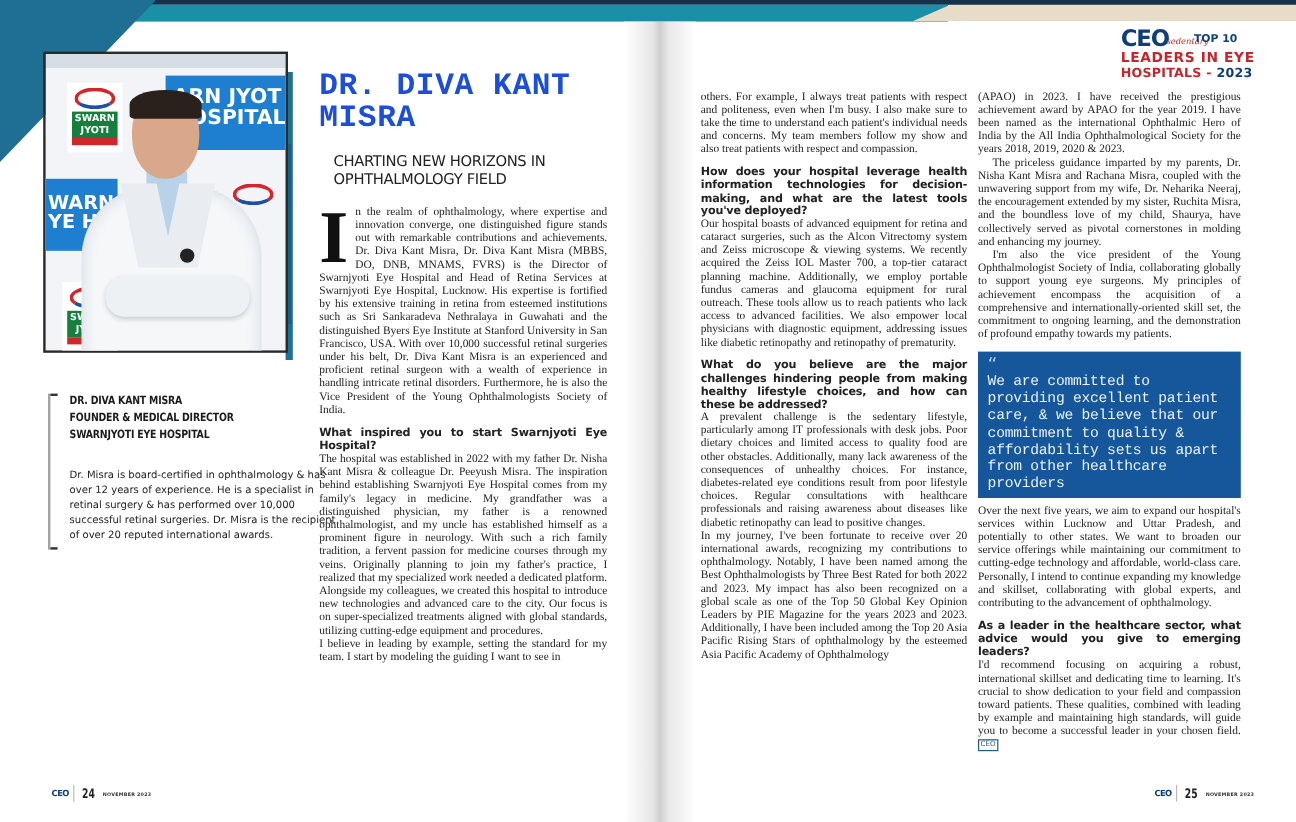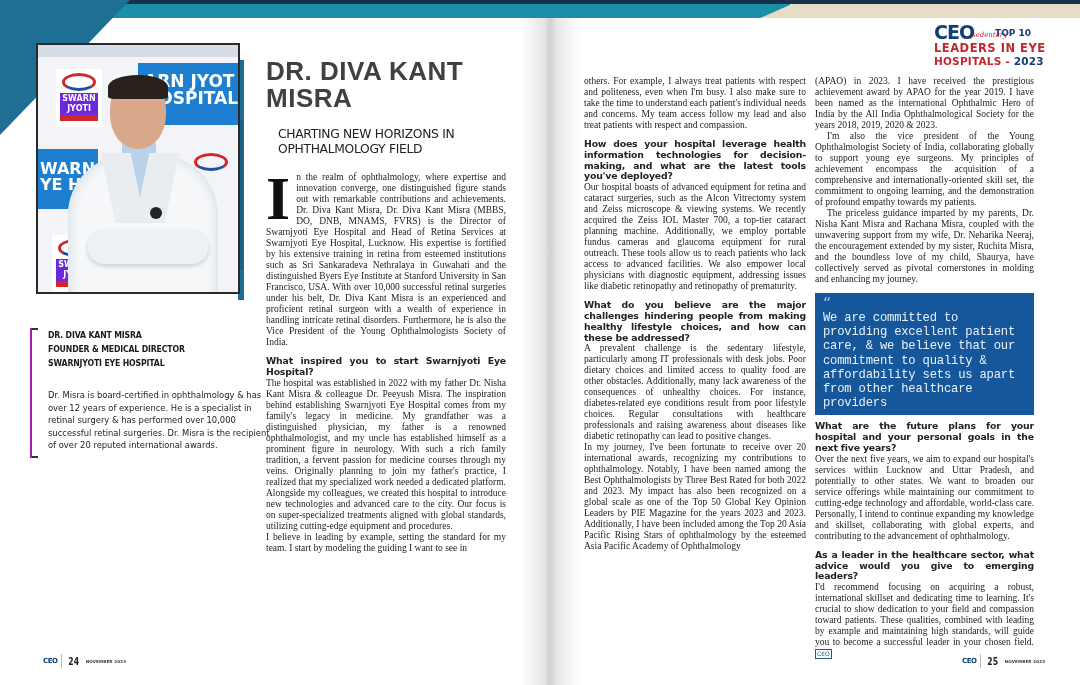--- a/index.html
+++ b/index.html
@@ -20,40 +20,40 @@
 
   
   .photo { position: absolute; left: 36px; top: 43px; width: 204px; height: 251px; border: 2px solid #2a2a2a;
     background: linear-gradient(#d7dde4 0 12px, #f2f4f7 12px); overflow: hidden; }
   .photo-frame-accent { position: absolute; left: 238px; top: 60px; width: 6px; height: 240px; background: #1f6f95; }
   .banner-blue { position: absolute; background: #1e7fd0; color: #fff; font-family: "DejaVu Sans", sans-serif; font-weight: bold; line-height: 1; }
   .banner-top { left: 100px; top: 18px; width: 110px; height: 62px; font-size: 17px; padding: 10px 0 0 6px; }
   .banner-mid { left: 0; top: 104px; width: 60px; height: 60px; font-size: 16px; padding: 12px 0 0 2px; }
   .logo-tile { position: absolute; width: 46px; height: 58px; background: #fff; }
   .logo-eye { position: absolute; left: 6px; top: 4px; width: 34px; height: 18px; border: 3px solid #d3262b; border-bottom-color: #1d4fa3; border-radius: 50%; }
-  .logo-text { position: absolute; left: 4px; top: 24px; width: 38px; background: #6d28d9; color: #fff; font-family: "DejaVu Sans", sans-serif; font-weight: bold; font-size: 8px; text-align: center; line-height: 10px; padding: 1px 0; }
+  .logo-text { position: absolute; left: 4px; top: 24px; width: 38px; background: #15803d; color: #fff; font-family: "DejaVu Sans", sans-serif; font-weight: bold; font-size: 8px; text-align: center; line-height: 10px; padding: 1px 0; }
   .logo-strip { position: absolute; left: 4px; top: 46px; width: 38px; height: 6px; background: #d3262b; }
   .person-head { position: absolute; left: 72px; top: 32px; width: 56px; height: 72px; background: #d9a88a; border-radius: 45% 45% 48% 48%; }
   .person-hair { position: absolute; left: 70px; top: 30px; width: 60px; height: 24px; background: #2b211c; border-radius: 50% 50% 10% 10%; }
   .person-shirt { position: absolute; left: 84px; top: 98px; width: 34px; height: 60px; background: #b8d2ea; }
   .person-coat { position: absolute; left: 30px; top: 110px; width: 150px; height: 150px; background: #f5f7f9; border-radius: 40% 40% 0 0; box-shadow: inset 0 0 12px #cfd6de; }
   .person-collar-l { position: absolute; left: 70px; top: 108px; width: 30px; height: 70px; background: #e9edf1; transform: skewX(12deg); }
   .person-collar-r { position: absolute; left: 104px; top: 108px; width: 30px; height: 70px; background: #e9edf1; transform: skewX(-12deg); }
   .person-arms { position: absolute; left: 50px; top: 185px; width: 120px; height: 34px; background: #eef1f4; border-radius: 16px; box-shadow: 0 2px 4px #c7cdd4; }
   .person-mic { position: absolute; left: 112px; top: 162px; width: 12px; height: 12px; background: #222; border-radius: 50%; }
 
   
-  .bio { position: absolute; left: 30px; top: 328px; width: 220px; height: 130px; border-left: 2px solid #a21caf; }
+  .bio { position: absolute; left: 40px; top: 328px; width: 220px; height: 130px; border-left: 2px solid #a3a3a3; }
   .bio-bracket-top, .bio-bracket-bot { position: absolute; left: 0; width: 6px; height: 2px; background: #333; }
   .bio-bracket-top { top: 0; } .bio-bracket-bot { bottom: 0; }
   .bio-name { position: absolute; left: 16px; top: 0; font-family: "DejaVu Sans", sans-serif; font-weight: bold; font-size: 9.5px; line-height: 14px; letter-spacing: -0.2px; transform: scaleX(0.82); transform-origin: left; white-space: nowrap; color: #1a1a1a; }
   .bio-text { position: absolute; left: 16px; top: 61px; width: 232px; font-family: "DejaVu Sans", sans-serif; font-size: 8.4px; line-height: 12.6px; color: #222; }
 
   
-  .title { position: absolute; left: 266px; top: 58px; font-family: Liberation Sans, sans-serif; font-weight: 900; font-size: 26px; line-height: 27px; color: #404040; letter-spacing: 0.5px; }
+  .title { position: absolute; left: 266px; top: 58px; font-family: Liberation Mono, monospace; font-weight: 900; font-size: 26px; line-height: 27px; color: #1d4ed8; letter-spacing: 0.5px; }
   .subtitle { position: absolute; left: 278px; top: 127px; font-family: "DejaVu Sans", sans-serif; font-size: 12.3px; line-height: 15px; color: #222; letter-spacing: -0.3px; }
   .title-rule { position: absolute; left: 240px; top: 120px; width: 3px; height: 150px; background: #1b5f86; }
 
   
   .col { position: absolute; font-family: "Liberation Serif", serif; font-size: 9.5px; line-height: 11px; color: #222; text-align: justify; }
   .col p { margin: 0; }
   .col p.indent { text-indent: 12px; }
   .col h3 { font-family: "DejaVu Sans", sans-serif; font-weight: bold; font-size: 9.3px; line-height: 10.8px; color: #222; margin-top: 8px; text-align: justify; letter-spacing: -0.15px; }
   .col1 { left: 266px; top: 172px; width: 240px; }
   .col2 { left: 584px; top: 76px; width: 222px; }
@@ -147,37 +147,36 @@
   </div>
 
   <div class="col col1">
     <p><span class="dropcap">I</span><span>n the realm of ophthalmology, where expertise and innovation converge, one distinguished figure stands out with remarkable contributions and achievements. Dr. Diva Kant Misra, Dr. Diva Kant Misra (MBBS, DO, DNB, MNAMS, FVRS) is the Director of Swarnjyoti Eye Hospital and Head of Retina Services at Swarnjyoti Eye Hospital, Lucknow. His expertise is fortified by his extensive training in retina from esteemed institutions such as Sri Sankaradeva Nethralaya in Guwahati and the distinguished Byers Eye Institute at Stanford University in San Francisco, USA. With over 10,000 successful retinal surgeries under his belt, Dr. Diva Kant Misra is an experienced and proficient retinal surgeon with a wealth of experience in handling intricate retinal disorders. Furthermore, he is also the Vice President of the Young Ophthalmologists Society of India.</span></p>
     <h3>What inspired you to start Swarnjyoti Eye Hospital?</h3>
     <p>The hospital was established in 2022 with my father Dr. Nisha Kant Misra &amp; colleague Dr. Peeyush Misra. The inspiration behind establishing Swarnjyoti Eye Hospital comes from my family's legacy in medicine. My grandfather was a distinguished physician, my father is a renowned ophthalmologist, and my uncle has established himself as a prominent figure in neurology. With such a rich family tradition, a fervent passion for medicine courses through my veins. Originally planning to join my father's practice, I realized that my specialized work needed a dedicated platform. Alongside my colleagues, we created this hospital to introduce new technologies and advanced care to the city. Our focus is on super-specialized treatments aligned with global standards, utilizing cutting-edge equipment and procedures.</p>
     <p>I believe in leading by example, setting the standard for my team. I start by modeling the guiding I want to see in</p>
   </div>
 
   <div class="col col2">
-    <p>others. For example, I always treat patients with respect and politeness, even when I'm busy. I also make sure to take the time to understand each patient's individual needs and concerns. My team access follow my lead and also treat patients with respect and compassion.</p>
+    <p>others. For example, I always treat patients with respect and politeness, even when I'm busy. I also make sure to take the time to understand each patient's individual needs and concerns. My team members follow my show and also treat patients with respect and compassion.</p>
     <h3>How does your hospital leverage health information technologies for decision-making, and what are the latest tools you've deployed?</h3>
     <p>Our hospital boasts of advanced equipment for retina and cataract surgeries, such as the Alcon Vitrectomy system and Zeiss microscope &amp; viewing systems. We recently acquired the Zeiss IOL Master 700, a top-tier cataract planning machine. Additionally, we employ portable fundus cameras and glaucoma equipment for rural outreach. These tools allow us to reach patients who lack access to advanced facilities. We also empower local physicians with diagnostic equipment, addressing issues like diabetic retinopathy and retinopathy of prematurity.</p>
     <h3>What do you believe are the major challenges hindering people from making healthy lifestyle choices, and how can these be addressed?</h3>
     <p>A prevalent challenge is the sedentary lifestyle, particularly among IT professionals with desk jobs. Poor dietary choices and limited access to quality food are other obstacles. Additionally, many lack awareness of the consequences of unhealthy choices. For instance, diabetes-related eye conditions result from poor lifestyle choices. Regular consultations with healthcare professionals and raising awareness about diseases like diabetic retinopathy can lead to positive changes.</p>
     <p>In my journey, I've been fortunate to receive over 20 international awards, recognizing my contributions to ophthalmology. Notably, I have been named among the Best Ophthalmologists by Three Best Rated for both 2022 and 2023. My impact has also been recognized on a global scale as one of the Top 50 Global Key Opinion Leaders by PIE Magazine for the years 2023 and 2023. Additionally, I have been included among the Top 20 Asia Pacific Rising Stars of ophthalmology by the esteemed Asia Pacific Academy of Ophthalmology</p>
   </div>
 
   <div class="col col3">
     <p>(APAO) in 2023. I have received the prestigious achievement award by APAO for the year 2019. I have been named as the international Ophthalmic Hero of India by the All India Ophthalmological Society for the years 2018, 2019, 2020 &amp; 2023.</p>
+    <p class="indent">The priceless guidance imparted by my parents, Dr. Nisha Kant Misra and Rachana Misra, coupled with the unwavering support from my wife, Dr. Neharika Neeraj, the encouragement extended by my sister, Ruchita Misra, and the boundless love of my child, Shaurya, have collectively served as pivotal cornerstones in molding and enhancing my journey.</p>
     <p class="indent">I'm also the vice president of the Young Ophthalmologist Society of India, collaborating globally to support young eye surgeons. My principles of achievement encompass the acquisition of a comprehensive and internationally-oriented skill set, the commitment to ongoing learning, and the demonstration of profound empathy towards my patients.</p>
-    <p class="indent">The priceless guidance imparted by my parents, Dr. Nisha Kant Misra and Rachana Misra, coupled with the unwavering support from my wife, Dr. Neharika Neeraj, the encouragement extended by my sister, Ruchita Misra, and the boundless love of my child, Shaurya, have collectively served as pivotal cornerstones in molding and enhancing my journey.</p>
     <div class="quote">
       <div class="quote-mark">“</div>
       <div class="quote-text">We are committed to providing excellent patient care, &amp; we believe that our commitment to quality &amp; affordability sets us apart from other healthcare providers</div>
     </div>
-    <h3 style="margin-top:4px">What are the future plans for your hospital and your personal goals in the next five years?</h3>
     <p>Over the next five years, we aim to expand our hospital's services within Lucknow and Uttar Pradesh, and potentially to other states. We want to broaden our service offerings while maintaining our commitment to cutting-edge technology and affordable, world-class care. Personally, I intend to continue expanding my knowledge and skillset, collaborating with global experts, and contributing to the advancement of ophthalmology.</p>
     <h3>As a leader in the healthcare sector, what advice would you give to emerging leaders?</h3>
     <p><span>I'd recommend focusing on acquiring a robust, international skillset and dedicating time to learning. It's crucial to show dedication to your field and compassion toward patients. These qualities, combined with leading by example and maintaining high standards, will guide you to become a successful leader in your chosen field.</span> <span class="end-mark">CEO</span></p>
   </div>
 
   <div class="badge">
     <div class="badge-ceo">CEO</div>
     <div class="badge-insights">sedentary</div>
     <div class="badge-top10">TOP 10</div>
     <div class="badge-line1">LEADERS IN EYE</div>

